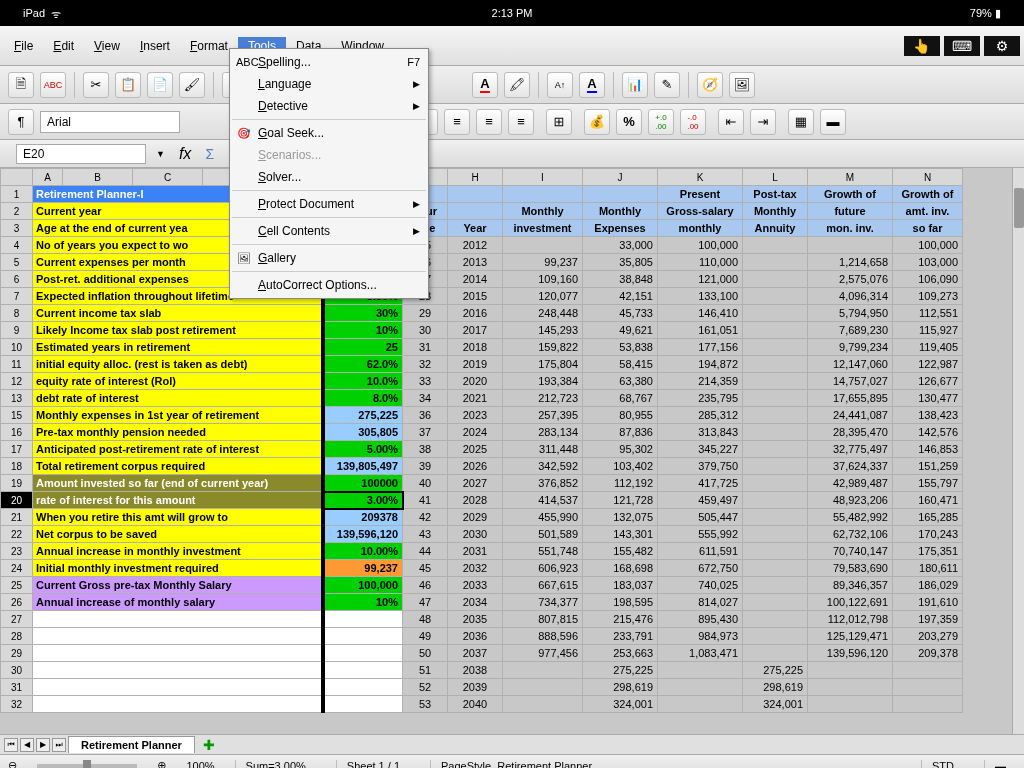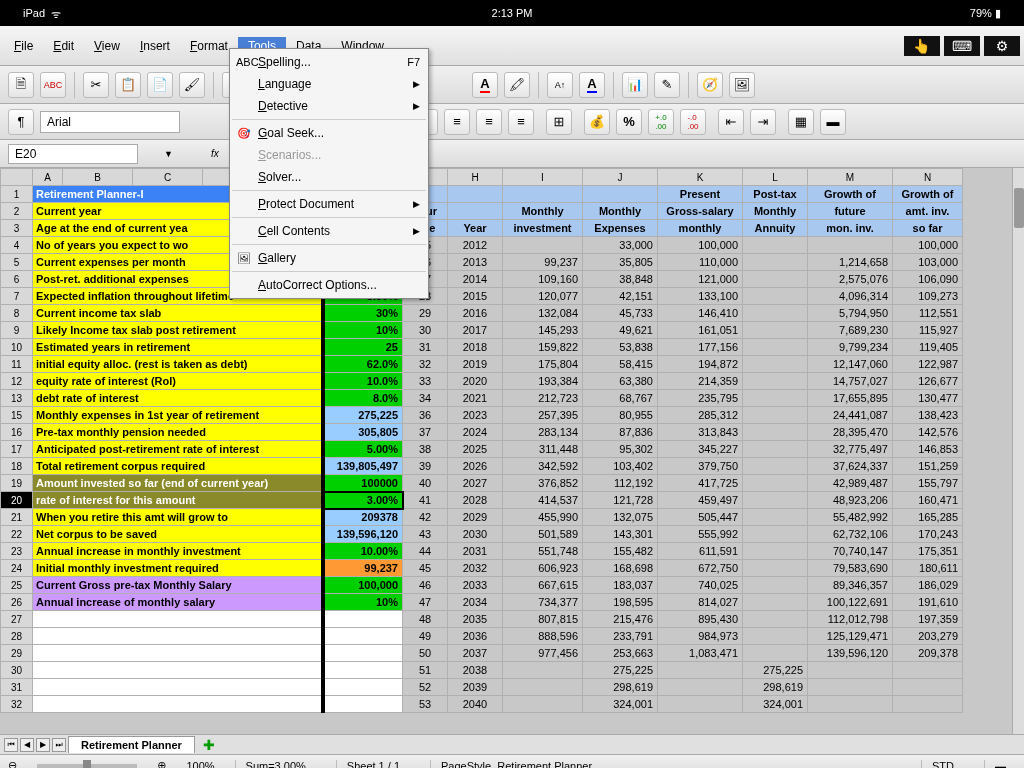--- a/index.html
+++ b/index.html
@@ -20,24 +20,24 @@
 
 .toolbar { height: 38px; background: linear-gradient(#f0f0f0,#dcdcdc); border-bottom: 1px solid #aaa; display: flex; align-items: center; padding: 2px 8px; gap: 6px; }
 .toolbar .tbtn { width: 26px; height: 26px; border: 1px solid #bbb; background: linear-gradient(#fff,#e5e5e5); border-radius: 3px; display: flex; align-items: center; justify-content: center; cursor: pointer; font-size: 13px; }
 .toolbar .sep { width: 1px; height: 26px; background: #bbb; margin: 0 2px; }
 
 .fontbar { height: 36px; background: linear-gradient(#f0f0f0,#dcdcdc); border-bottom: 1px solid #aaa; display: flex; align-items: center; padding: 2px 8px; gap: 6px; }
 .fontbar .tbtn { width: 26px; height: 26px; border: 1px solid #bbb; background: linear-gradient(#fff,#e5e5e5); border-radius: 3px; display: flex; align-items: center; justify-content: center; cursor: pointer; font-size: 13px; }
 .fontbar input { height: 22px; border: 1px solid #aaa; padding: 0 6px; font-size: 12px; }
 .fontname { width: 140px; }
 
-.cellref { height: 28px; background: linear-gradient(#f0f0f0,#dcdcdc); border-bottom: 1px solid #aaa; display: flex; align-items: center; padding: 2px 8px; gap: 22px; }
+.cellref { height: 28px; background: linear-gradient(#f0f0f0,#dcdcdc); border-bottom: 1px solid #aaa; display: flex; align-items: center; padding: 2px 16px; gap: 6px; }
 .cellref input { height: 20px; border: 1px solid #aaa; padding: 0 6px; font-size: 12px; }
 .cellbox { width: 130px; }
-.cellref .fx { font-style: italic; font-size: 10px; padding: 0 4px; margin-left: 8px; }
+.cellref .fx { font-style: italic; font-size: 16px; padding: 0 4px; }
 .cellref .sigma { font-size: 14px; padding: 0 4px; color: #5a7fc0; }
 .cellref .dd { font-size: 9px; padding: 0 4px; cursor: pointer; }
 
 .sheet-area { flex: 1; position: relative; background: #c8c8c8; overflow: hidden; }
 .grid { position: absolute; inset: 0 12px 0 0; overflow: hidden; }
 table { border-collapse: collapse; font-size: 11px; background: #fff; }
 th, td { border: 1px solid #b0b0b0; height: 17px; white-space: nowrap; overflow: hidden; }
 th { background: #d8d8d8; font-weight: normal; text-align: center; font-size: 10px; }
 .rowhdr { width: 32px; background: #d8d8d8; text-align: center; font-size: 10px; }
 .rowhdr.sel { background: #000; color: #fff; }
@@ -327,21 +327,21 @@
               <td class="bg-gray num"></td>
               <td class="bg-gray num">4,096,314</td>
               <td class="bg-gray num">109,273</td>
             </tr>
             <tr>
               <td class="rowhdr">8</td>
               <td colspan="4" class="label bg-yellow left-area">Current income tax slab</td>
               <td class="val bg-green">30%</td>
               <td class="bg-gray center">29</td>
               <td class="bg-gray center">2016</td>
-              <td class="bg-gray num">132,084</td>
+              <td class="bg-gray num">248,448</td>
               <td class="bg-gray num">45,733</td>
               <td class="bg-gray num">146,410</td>
               <td class="bg-gray num"></td>
               <td class="bg-gray num">5,794,950</td>
               <td class="bg-gray num">112,551</td>
             </tr>
             <tr>
               <td class="rowhdr">9</td>
               <td colspan="4" class="label bg-yellow left-area">Likely Income tax slab post retirement</td>
               <td class="val bg-green">10%</td>

